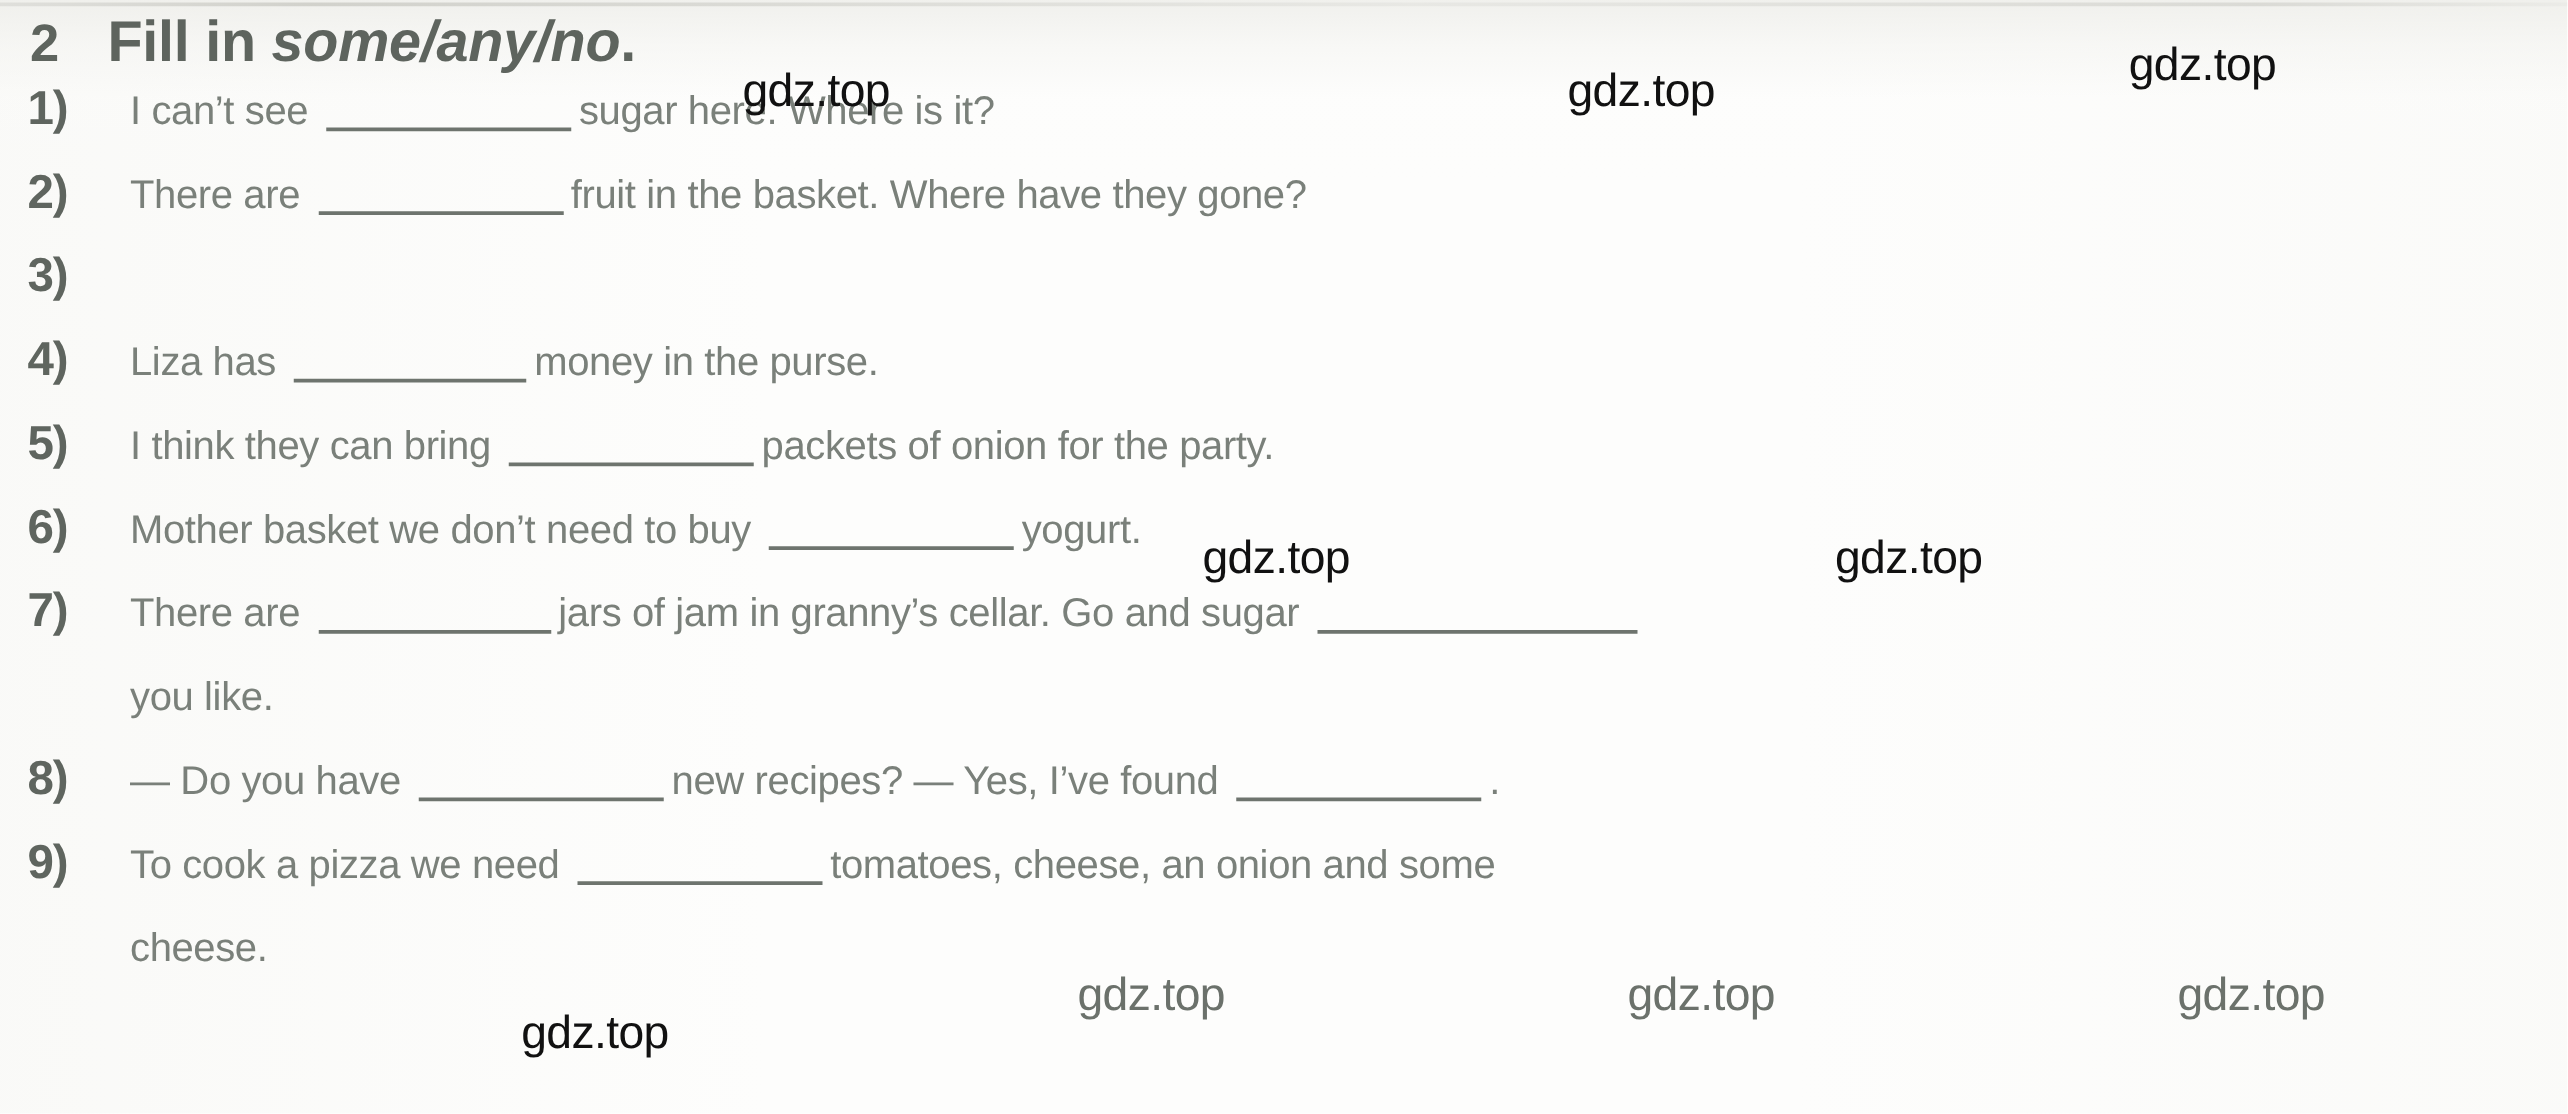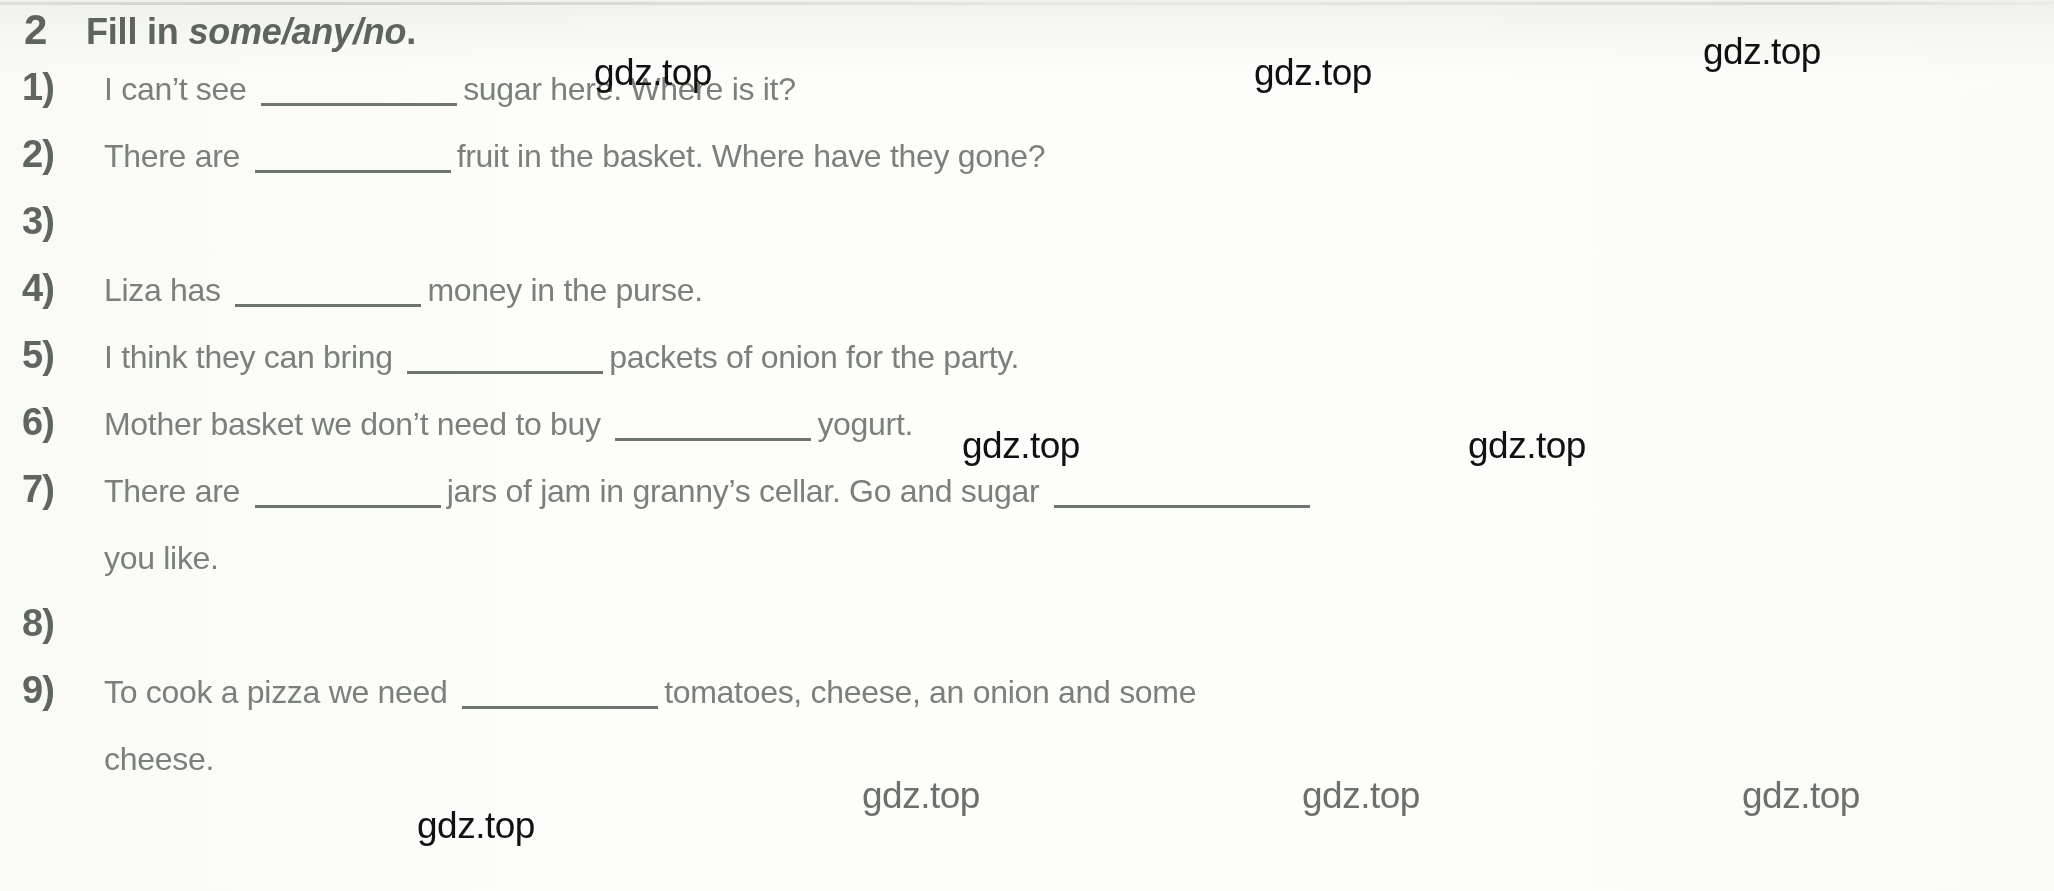--- a/index.html
+++ b/index.html
@@ -55,21 +55,21 @@
     align-items: baseline;
     color: #5e645e;
   }
   #heading .num {
     font-size: 42px;
     font-weight: bold;
     width: 62px;
     color: #5e645e;
   }
   #heading .txt {
-    font-size: 36px;
+    font-size: 46px;
     font-weight: bold;
     letter-spacing: -0.2px;
     color: #5e645e;
   }
   #heading .txt .ital {
     font-style: italic;
   }
 
   
   #list {
@@ -184,20 +184,21 @@
       <div class="row">
         <div class="idx">7)</div>
         <div class="body"><span class="seg">There are</span><span> </span><span class="blank b-w7a"></span><span class="seg">jars of jam in granny’s cellar. Go and sugar</span><span> </span><span class="blank b-w7b"></span></div>
       </div>
       <div class="row cont">
         <div class="idx">7)</div>
         <div class="body"><span class="seg">you like.</span><span> </span></div>
       </div>
       <div class="row">
         <div class="idx">8)</div>
+        <div class="body"><span class="seg">— Do you have</span><span> </span><span class="blank b-w8a"></span><span class="seg">new recipes? — Yes, I’ve found</span><span> </span><span class="blank b-w8b"></span><span class="seg">.</span><span> </span></div>
       </div>
       <div class="row">
         <div class="idx">9)</div>
         <div class="body"><span class="seg">To cook a pizza we need</span><span> </span><span class="blank b-w9"></span><span class="seg">tomatoes, cheese, an onion and some</span><span> </span></div>
       </div>
       <div class="row cont">
         <div class="idx">9)</div>
         <div class="body"><span class="seg">cheese.</span><span> </span></div>
       </div>
     </div>

